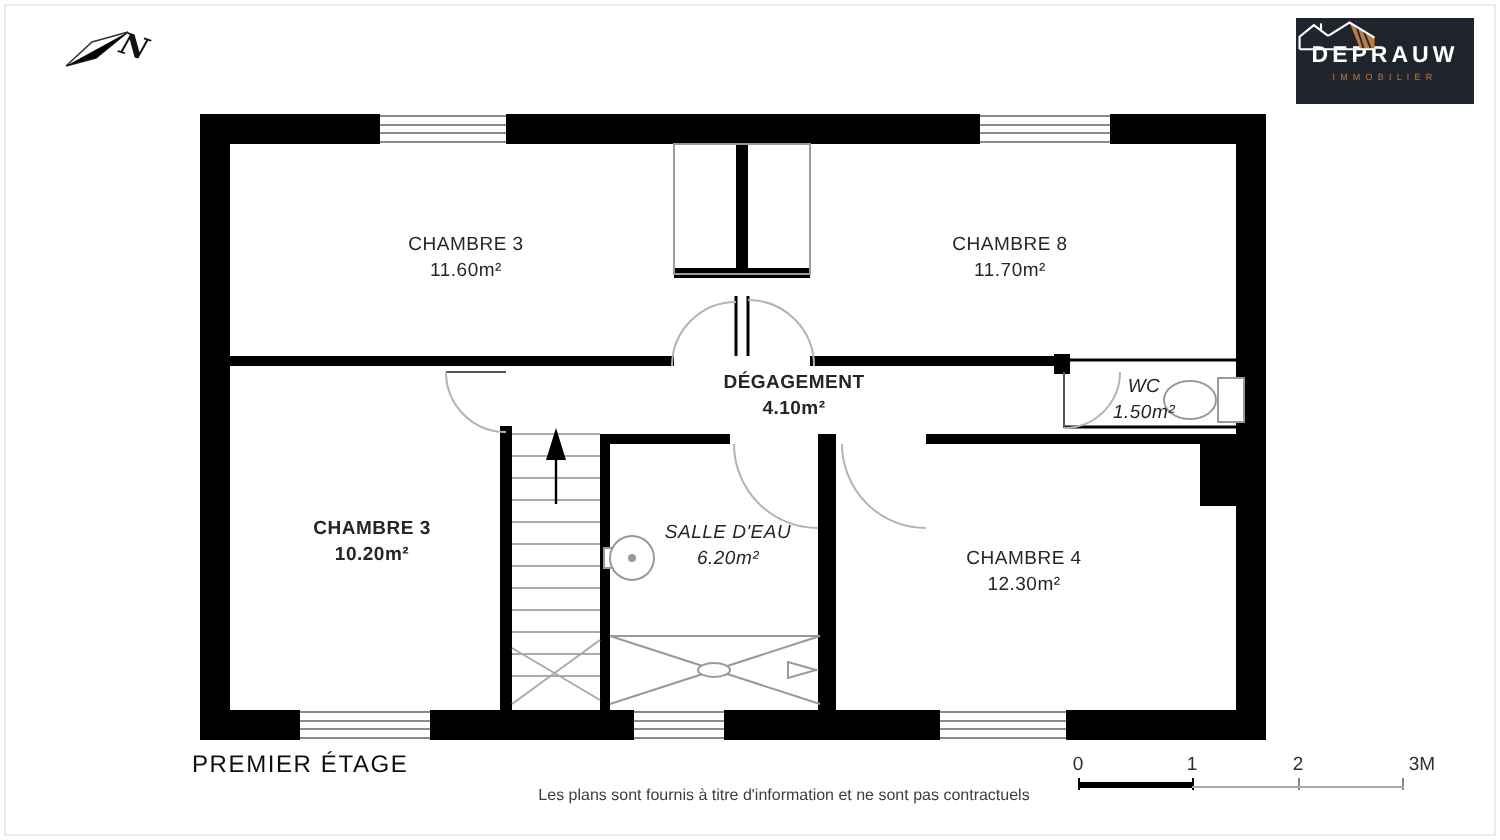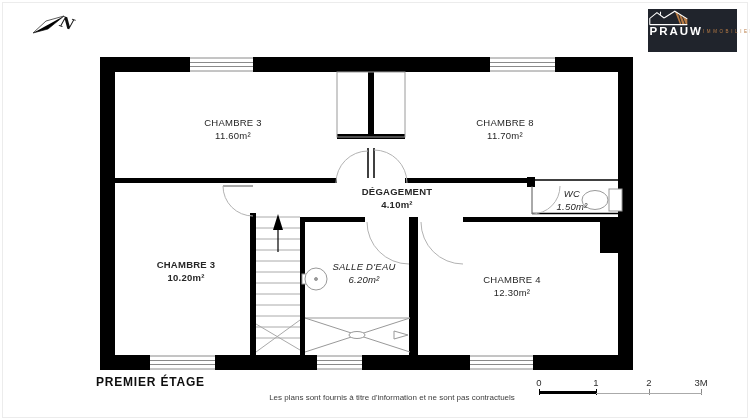--- a/index.html
+++ b/index.html
@@ -3,24 +3,24 @@
 <meta charset="utf-8">
 <style>
   html,body{margin:0;padding:0;}
   body{width:750px;height:420px;background:#ffffff;position:relative;overflow:hidden;
        font-family:"Liberation Sans",sans-serif;}
   .frame{position:absolute;inset:2px;border:1px solid #ececec;pointer-events:none;}
   svg{position:absolute;left:0;top:0;}
   .room-label{position:absolute;transform:translateX(-50%);text-align:center;
               font-size:9.5px;line-height:12.5px;color:#262626;letter-spacing:.25px;white-space:nowrap;}
   .logo{position:absolute;left:648px;top:9px;width:89px;height:43px;background:#20242c;
-        display:flex;flex-direction:row;align-items:center;justify-content:center;}
+        display:flex;flex-direction:column;align-items:center;justify-content:center;}
   .logo .brand{color:#ffffff;font-weight:bold;font-size:11.5px;letter-spacing:2px;margin-top:1px;}
   .logo .tagline{color:#b97c45;font-size:4.5px;letter-spacing:2.6px;margin-top:2px;}
-  .plan-title{position:absolute;left:96px;top:375px;font-size:12px;font-weight:bold;
+  .plan-title{position:absolute;left:96px;top:375px;font-size:12px;font-weight:normal;
               letter-spacing:.8px;color:#0e0e0e;white-space:nowrap;}
   .disclaimer{position:absolute;left:364px;top:393px;transform:translateX(-50%);
               font-size:8px;color:#3d3d3d;white-space:nowrap;margin-left:28px;}
   .scalebar{position:absolute;left:534px;top:377px;width:172px;height:24px;}
   .scalebar .num{position:absolute;top:0;transform:translateX(-50%);font-size:9.5px;color:#2e2e2e;}
   .scalebar .seg-thick{position:absolute;top:14px;left:5px;width:57px;height:3px;background:#000;}
   .scalebar .seg-thin{position:absolute;top:16px;left:62px;width:106px;height:1px;background:#aaa;}
   .scalebar .tick{position:absolute;top:12px;width:1px;height:6px;background:#888;}
 </style>
 </head>
@@ -191,20 +191,20 @@
   <div class="tagline">IMMOBILIER</div>
 </div>
 
 <div class="plan-title">PREMIER ÉTAGE</div>
 <div class="disclaimer">Les plans sont fournis à titre d'information et ne sont pas contractuels</div>
 
 <div class="scalebar">
   <span class="num" style="left:5px;">0</span>
   <span class="num" style="left:62px;">1</span>
   <span class="num" style="left:115px;">2</span>
-  <span class="num" style="left:167px;">3M</span>
+  <span class="num" style="left:177px;">3M</span>
   <div class="tick" style="left:5px;background:#000;"></div>
   <div class="tick" style="left:62px;background:#000;"></div>
   <div class="tick" style="left:115px;"></div>
   <div class="tick" style="left:167px;"></div>
   <div class="seg-thick"></div>
   <div class="seg-thin"></div>
 </div>
 
 </body></html>

